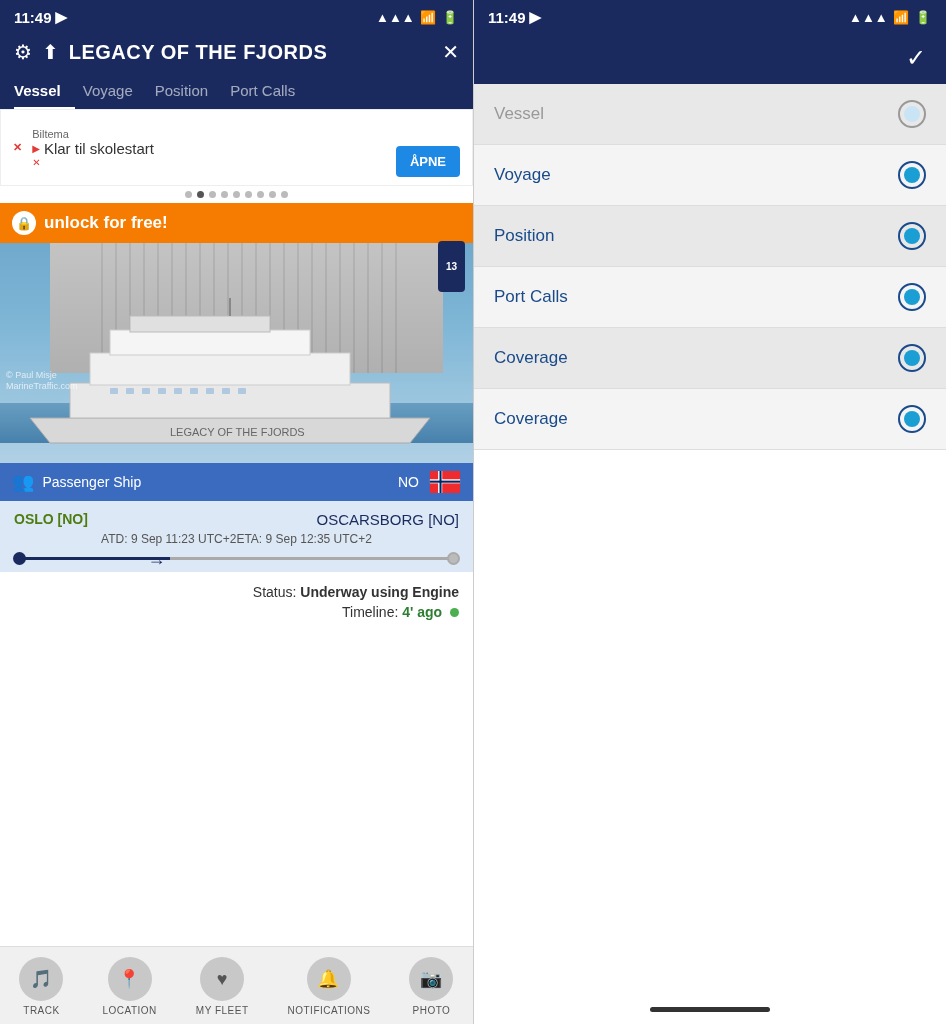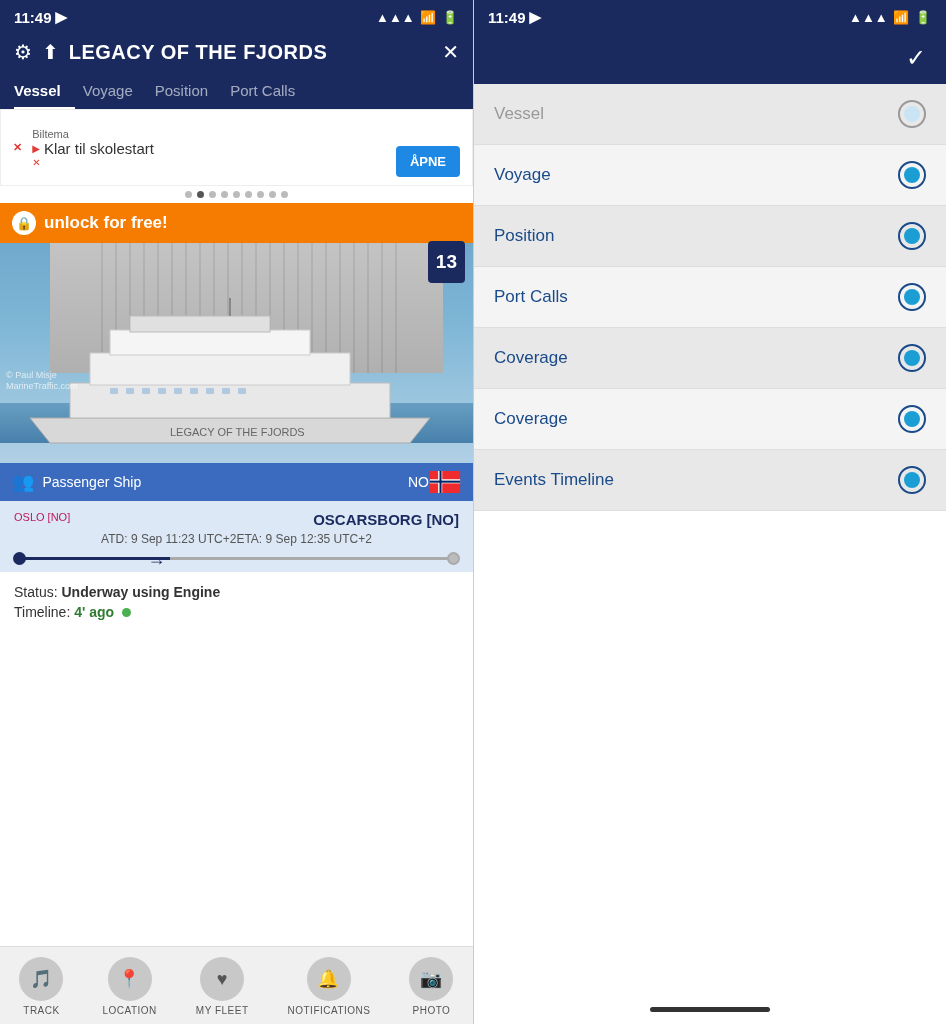--- a/index.html
+++ b/index.html
@@ -166,23 +166,23 @@
       color: #f57c00;
       font-size: 13px;
     }
 
     .badge-13 {
       position: absolute;
       top: 38px;
       right: 8px;
       background: #1a2a5e;
       color: #fff;
-      font-size: 19px;
+      font-size: 10px;
       font-weight: 700;
-      padding: 10px 8px;
+      padding: 20px 8px;
       border-radius: 4px;
     }
 
     .watermark {
       position: absolute;
       bottom: 70px;
       left: 6px;
       font-size: 9px;
       color: rgba(255,255,255,0.7);
       line-height: 1.3;
@@ -209,22 +209,22 @@
     .voyage-card {
       background: #dce8f5;
       padding: 10px 14px;
       margin: 0;
     }
     .voyage-ports {
       display: flex;
       justify-content: space-between;
       margin-bottom: 4px;
     }
-    .port-from { color: #be185d; font-size: 11px; font-weight: 400; }
-    .port-to { color: #1a2a5e; font-size: 15px; font-weight: 700; }
+    .port-from { color: #4d7c0f; font-size: 14px; font-weight: 700; }
+    .port-to { color: #1a2a5e; font-size: 15px; font-weight: 400; }
     .voyage-times {
       display: flex;
       justify-content: center;
       margin-bottom: 8px;
     }
     .voyage-time { font-size: 12px; color: #555; }
     .voyage-bar {
       position: relative;
       height: 8px;
       display: flex;
@@ -265,21 +265,21 @@
       width: 13px; height: 13px;
       background: #bbb;
       border-radius: 50%;
       border: 2px solid #aaa;
     }
 
     .status-section {
       padding: 12px 14px;
       background: #fff;
     }
-    .status-line { font-size: 14px; color: #333; margin-bottom: 4px; }
+    .status-line { font-size: 14px; color: #333; margin-bottom: 4px; text-align: right; }
     .status-line b { font-weight: 700; }
     .received-dot {
       display: inline-block;
       width: 9px; height: 9px;
       background: #4caf50;
       border-radius: 50%;
       margin-left: 4px;
     }
     .received-green { color: #2e7d32; font-weight: 700; }
 
@@ -514,21 +514,21 @@
 
       <div class="watermark">© Paul Misje<br>MarineTraffic.com</div>
     </div>
   </div>
 
   <div class="vessel-info-row">
     <div class="vessel-type-label">
       <span style="font-size:18px;">👥</span>
       <span>Passenger Ship</span>
     </div>
-    <div style="display:flex;align-items:center;gap:0;">
+    <div style="display:flex;align-items:center;gap:10px;">
       <span style="color:#fff;font-size:14px;">NO</span>
 
       <svg class="flag-svg" viewBox="0 0 22 16">
         <rect width="22" height="16" fill="#EF2B2D"></rect>
         <rect x="6" y="0" width="3" height="16" fill="#fff"></rect>
         <rect x="0" y="6" width="22" height="3" fill="#fff"></rect>
         <rect x="7" y="0" width="1.5" height="16" fill="#002868"></rect>
         <rect x="0" y="7" width="22" height="1.5" fill="#002868"></rect>
       </svg>
     </div>
@@ -640,24 +640,20 @@
     <div class="tab-row">
       <span class="tab-row-label">Coverage</span>
       <div class="radio-btn checked"></div>
     </div>
 
     <div class="tab-row">
       <span class="tab-row-label">Coverage</span>
       <div class="radio-btn checked"></div>
     </div>
 
-    <div class="tab-row">
-      <span class="tab-row-label">Events Timeline</span>
-      <div class="radio-btn checked"></div>
-    </div>
 
   </div>
 
   <div class="bottom-bar-right">
     <div class="home-indicator"></div>
   </div>
 
 </div>
 
 </body></html>

